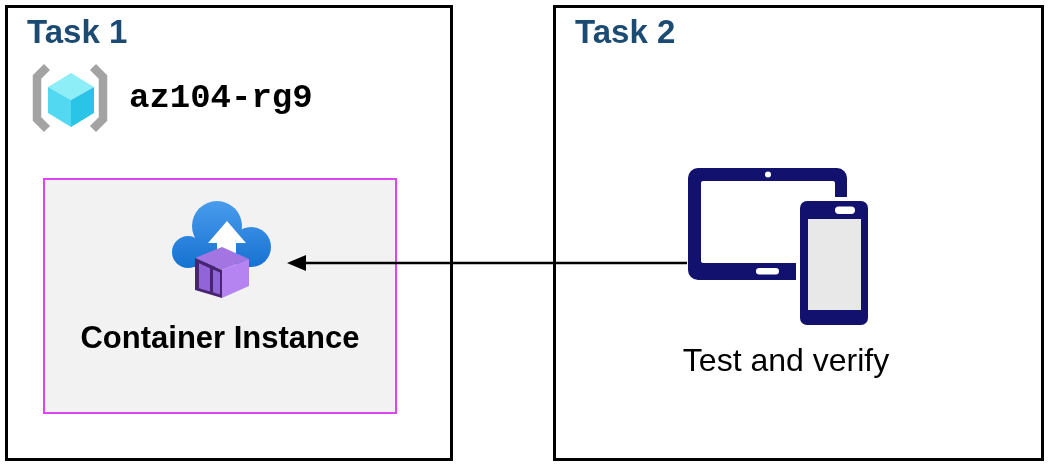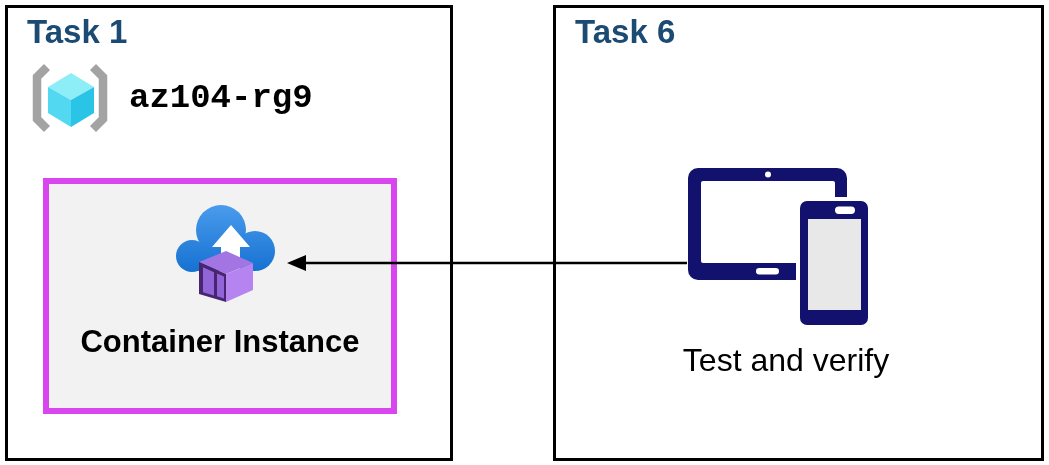--- a/index.html
+++ b/index.html
@@ -65,21 +65,21 @@
     white-space: nowrap;
     font-family: Liberation Mono, monospace;
   }
   .container-box {
     position: absolute;
     left: 35px;
     top: 170px;
     width: 354px;
     height: 236px;
     background: var(--container-box-bg, #f2f2f2);
-    border: 6px solid #d946ef;
+    border: 2px solid #d946ef;
   }
   .aci-icon { position: absolute; left: 120px; top: 15px; }
   .container-label {
     position: absolute;
     left: 0; right: 0;
     top: 140px;
     text-align: center;
     font-size: 31px;
     font-weight: 700;
     color: var(--body-text, #000);
@@ -163,21 +163,21 @@
           <polygon class="box-front" points="57,75 84,64 84,91 57,103"></polygon>
           <polygon class="box-stripe" points="34,68.3 45,73.2 45,96.4 34,93.2"></polygon>
           <polygon class="box-stripe" points="48,74.5 55,77.6 55,99.4 48,97.3"></polygon>
         </g>
       </svg>
       <div class="container-label">Container Instance</div>
     </div>
   </section>
 
   <section class="task-box task2-box">
-    <h2 class="task-title">Task 6</h2>
+    <h2 class="task-title">Task 2</h2>
 
     <svg class="devices-icon" width="190" height="175" viewBox="0 0 190 175">
 
       <g>
         <rect class="navy" x="3" y="8" width="159" height="112" rx="10"></rect>
         <rect x="16" y="21" width="134" height="82" rx="2" fill="#ffffff"></rect>
         <circle cx="83" cy="14.5" r="3" fill="#ffffff"></circle>
         <rect x="71" y="108" width="23" height="6.5" rx="3.2" fill="#ffffff"></rect>
       </g>
 

